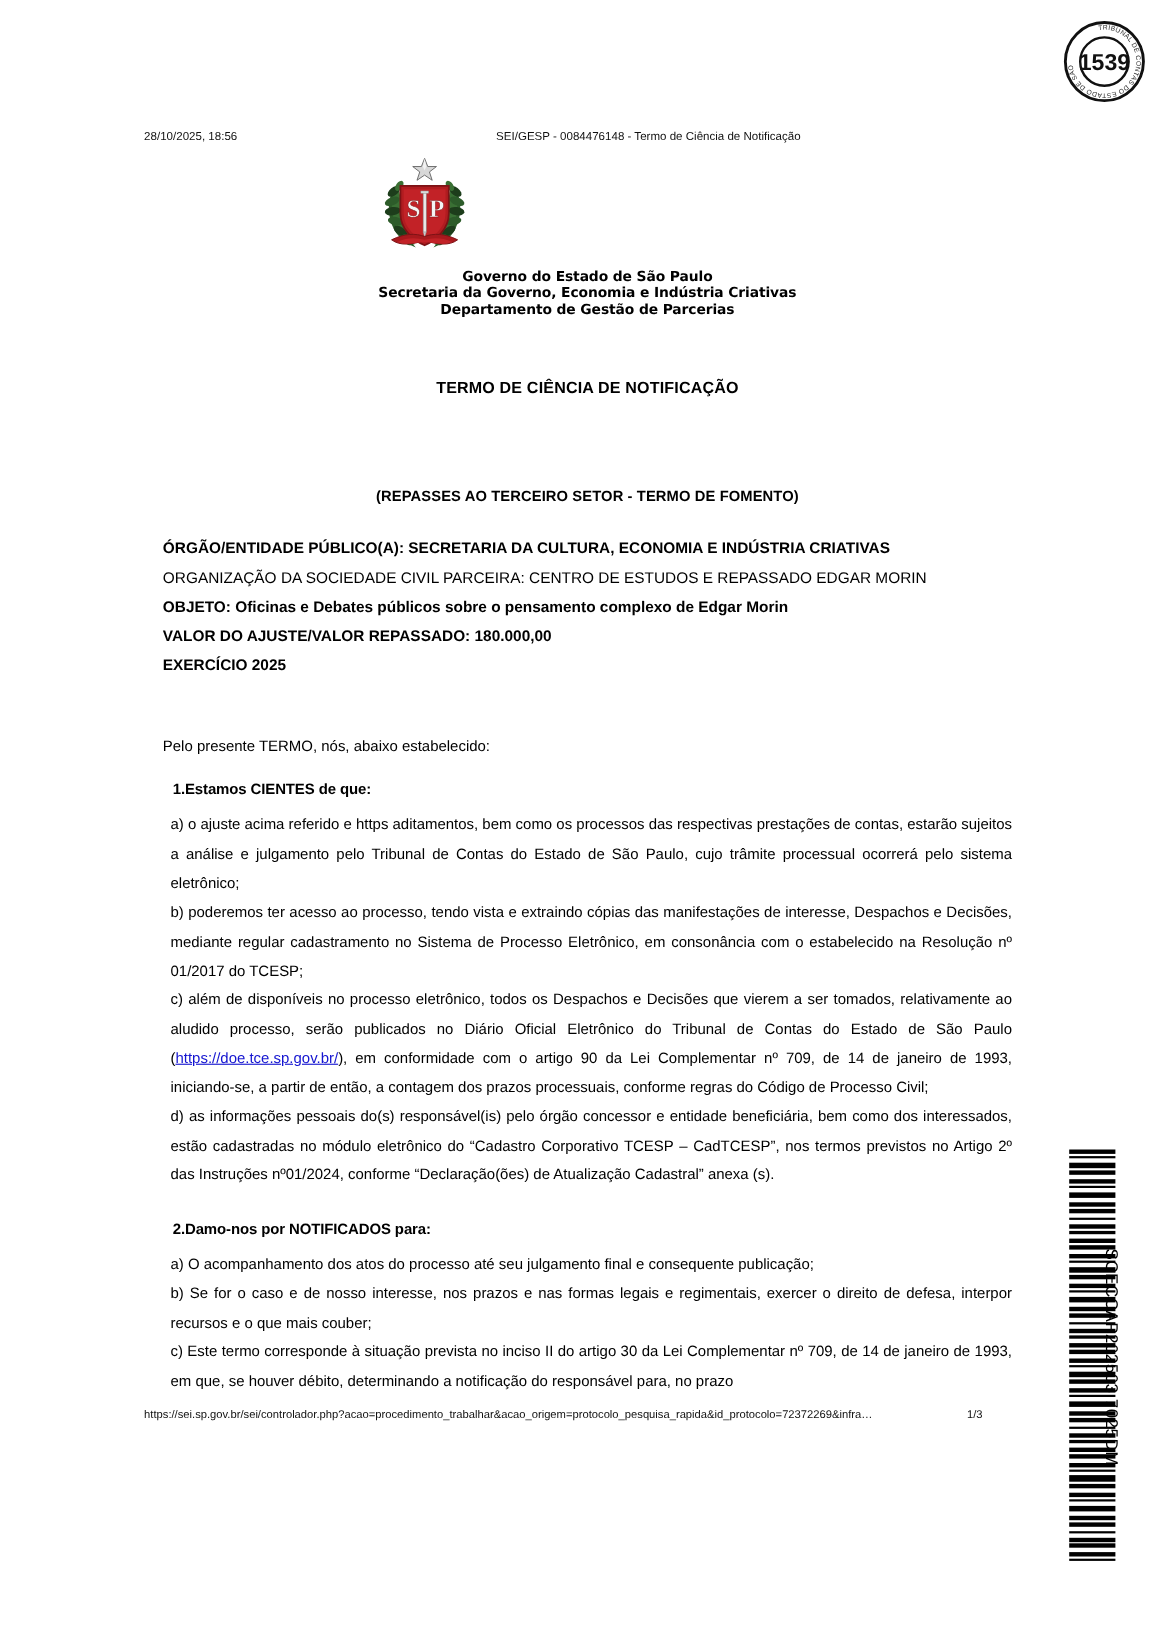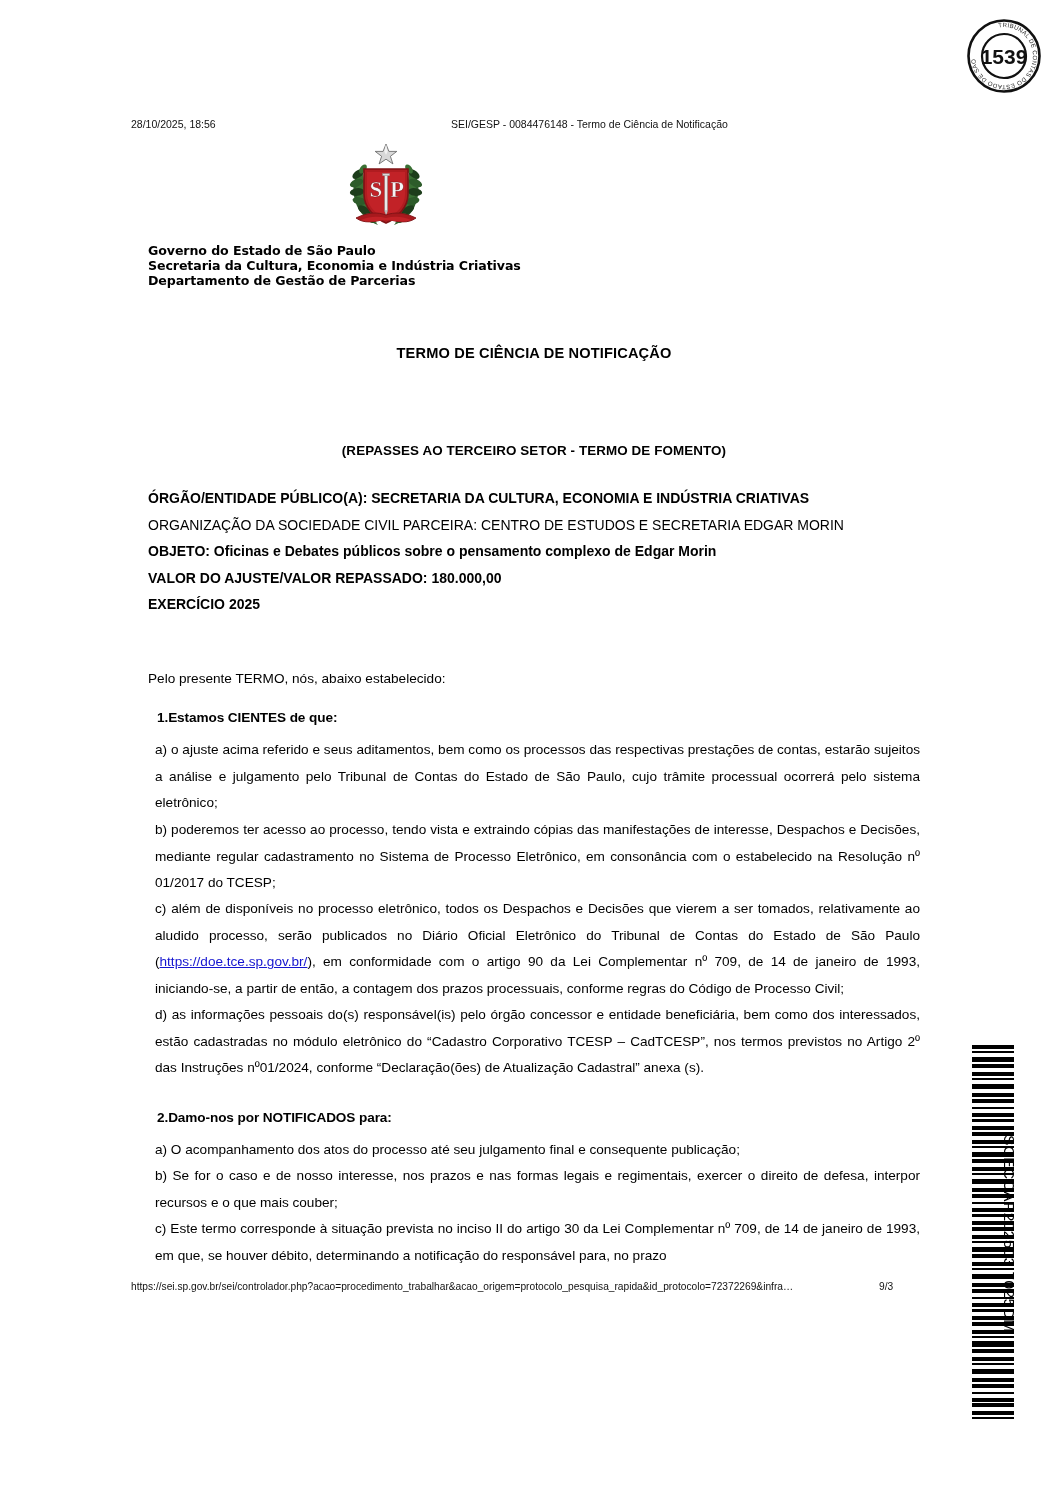--- a/index.html
+++ b/index.html
@@ -56,20 +56,21 @@
     left: 348px; top: 142px;
     width: 76px; height: 92px;
   }
   .crest-wrap svg { display: block; }
 
   
   .org-block {
     position: absolute;
     left: 0; top: 243px;
     width: 772px;
+    text-align: center;
     font-family: "DejaVu Sans", sans-serif;
     font-weight: bold;
     font-size: 12.6px;
     line-height: 15.2px;
     letter-spacing: -0.1px;
   }
 
   .doc-title {
     position: absolute;
     left: 0; top: 345px;
@@ -272,40 +273,40 @@
       <path d="M8 76 C20 70 30 70 38 73 C46 70 56 70 68 76 C60 82 50 80 38 77 C26 80 16 82 8 76 Z" fill="#a8191d" stroke="#7d1215" stroke-width="0.9"></path>
       <path d="M13 78 C22 74 30 74 38 76 C46 74 54 74 63 78 C55 81 47 79 38 78 C29 79 21 81 13 78 Z" fill="#c22227"></path>
     </g>
   </svg>
 </div>
 
 <div class="page">
 
   <div class="org-block">
     <div>Governo do Estado de São Paulo</div>
-    <div>Secretaria da Cultura, Economia e Indústria Criativas</div>
+    <div>Secretaria da Governo, Economia e Indústria Criativas</div>
     <div>Departamento de Gestão de Parcerias</div>
   </div>
 
   <div class="doc-title">TERMO DE CIÊNCIA DE NOTIFICAÇÃO</div>
   <div class="doc-subtitle">(REPASSES AO TERCEIRO SETOR - TERMO DE FOMENTO)</div>
 
   <div class="fields">
     <div class="fld nowrapline">ÓRGÃO/ENTIDADE PÚBLICO(A): SECRETARIA DA CULTURA, ECONOMIA E INDÚSTRIA CRIATIVAS</div>
-    <div class="fld">ORGANIZAÇÃO DA SOCIEDADE CIVIL PARCEIRA: CENTRO DE ESTUDOS E SECRETARIA EDGAR MORIN</div>
+    <div class="fld">ORGANIZAÇÃO DA SOCIEDADE CIVIL PARCEIRA: CENTRO DE ESTUDOS E REPASSADO EDGAR MORIN</div>
     <div class="fld nowrapline">OBJETO: Oficinas e Debates públicos sobre o pensamento complexo de Edgar Morin</div>
     <div class="fld nowrapline">VALOR DO AJUSTE/VALOR REPASSADO: 180.000,00</div>
     <div class="fld nowrapline">EXERCÍCIO 2025</div>
   </div>
 
   <div class="intro">Pelo presente TERMO, nós, abaixo estabelecido:</div>
 
   <div class="sect-head" id="sect1-head">1.Estamos CIENTES de que:</div>
 
-  <div class="item" id="s1a">a) o ajuste acima referido e seus aditamentos, bem como os processos das respectivas prestações de contas, estarão sujeitos a análise e julgamento pelo Tribunal de Contas do Estado de São Paulo, cujo trâmite processual ocorrerá pelo sistema eletrônico;</div>
+  <div class="item" id="s1a">a) o ajuste acima referido e https aditamentos, bem como os processos das respectivas prestações de contas, estarão sujeitos a análise e julgamento pelo Tribunal de Contas do Estado de São Paulo, cujo trâmite processual ocorrerá pelo sistema eletrônico;</div>
 
   <div class="item" id="s1b">b) poderemos ter acesso ao processo, tendo vista e extraindo cópias das manifestações de interesse, Despachos e Decisões, mediante regular cadastramento no Sistema de Processo Eletrônico, em consonância com o estabelecido na Resolução nº 01/2017 do TCESP;</div>
 
   <div class="item" id="s1c">
     <span>c) além de disponíveis no processo eletrônico, todos os Despachos e Decisões que vierem a ser tomados, relativamente ao aludido processo, serão publicados no Diário Oficial Eletrônico do Tribunal de Contas do Estado de São Paulo (</span><a href="#">https://doe.tce.sp.gov.br/</a><span>), em conformidade com o artigo 90 da Lei Complementar nº 709, de 14 de janeiro de 1993, iniciando-se, a partir de então, a contagem dos prazos processuais, conforme regras do Código de Processo Civil;</span>
   </div>
 
   <div class="item" id="s1d">d) as informações pessoais do(s) responsável(is) pelo órgão concessor e entidade beneficiária, bem como dos interessados, estão cadastradas no módulo eletrônico do “Cadastro Corporativo TCESP – CadTCESP”, nos termos previstos no Artigo 2º das Instruções nº01/2024, conforme “Declaração(ões) de Atualização Cadastral” anexa (s).</div>
 
   <div class="sect-head" id="sect2-head">2.Damo-nos por NOTIFICADOS para:</div>
@@ -313,21 +314,21 @@
   <div class="item" id="s2a">a) O acompanhamento dos atos do processo até seu julgamento final e consequente publicação;</div>
 
   <div class="item" id="s2b">b) Se for o caso e de nosso interesse, nos prazos e nas formas legais e regimentais, exercer o direito de defesa, interpor recursos e o que mais couber;</div>
 
   <div class="item" id="s2c">c) Este termo corresponde à situação prevista no inciso II do artigo 30 da Lei Complementar nº 709, de 14 de janeiro de 1993, em que, se houver débito, determinando a notificação do responsável para, no prazo</div>
 
 </div>
 
 <div class="footer">
   <span class="fu">https://sei.sp.gov.br/sei/controlador.php?acao=procedimento_trabalhar&amp;acao_origem=protocolo_pesquisa_rapida&amp;id_protocolo=72372269&amp;infra…</span>
-  <span class="fp">9/3</span>
+  <span class="fp">1/3</span>
 </div>
 
 <div class="barcode-area">
   <div class="barcode-bars" id="barcode-bars">
       <i style="top: 1.94px; height: 3.88px;"></i>
       <i style="top: 7.75px; height: 1.94px;"></i>
       <i style="top: 13.57px; height: 5.81px;"></i>
       <i style="top: 21.32px; height: 3.88px;"></i>
       <i style="top: 29.07px; height: 3.88px;"></i>
       <i style="top: 34.89px; height: 1.94px;"></i>

